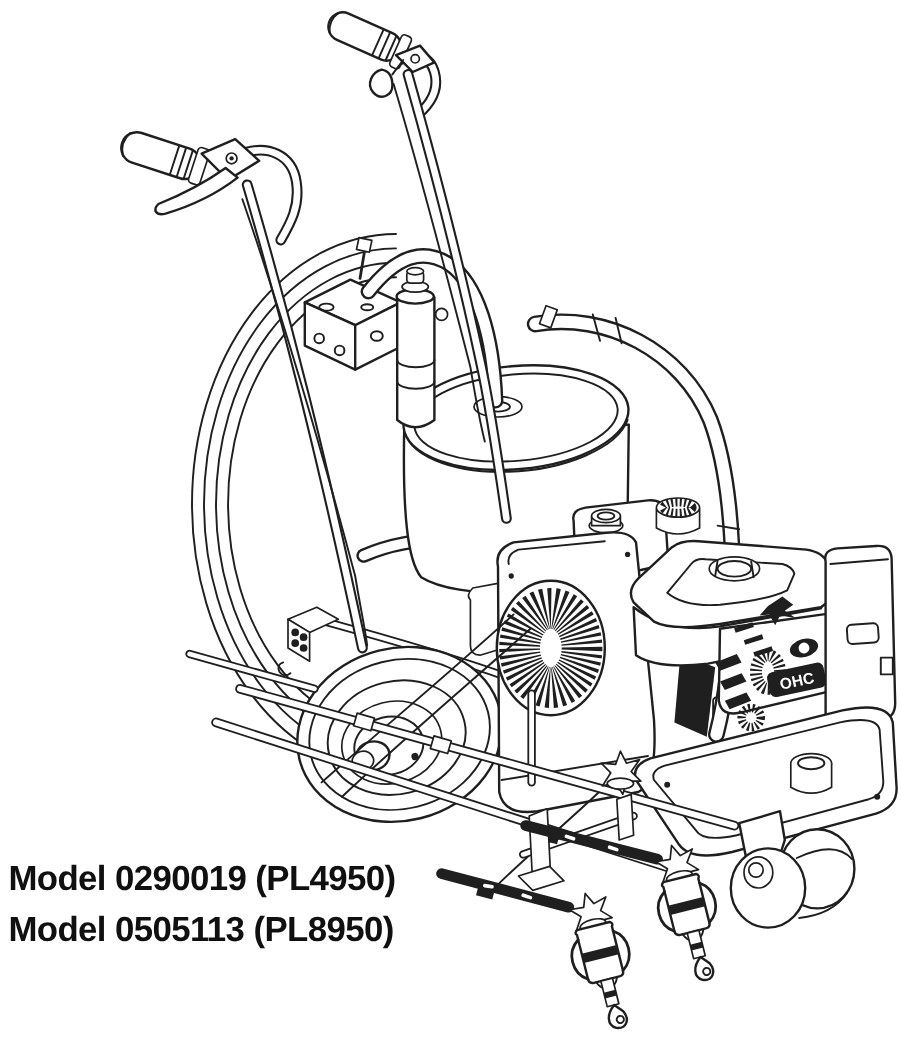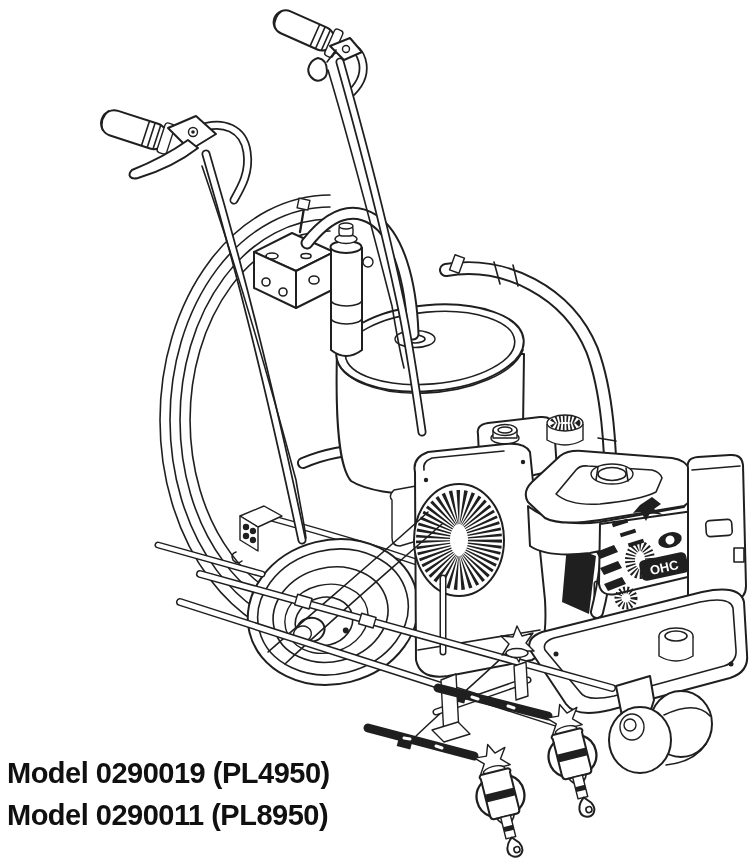--- a/index.html
+++ b/index.html
@@ -1,19 +1,19 @@
 <!DOCTYPE html>
 <html><head>
 <meta charset="utf-8">
 <style>
   html,body{margin:0;padding:0;background:#fff;}
   .page{position:relative;width:751px;height:868px;background:#fff;overflow:hidden;
         font-family:"Liberation Sans",sans-serif;}
   .art{position:absolute;left:0;top:0;}
-  .models{position:absolute;left:7px;top:752px;}
+  .models{position:absolute;left:7px;top:712px;}
   .model-line{font-weight:700;font-size:29px;line-height:42px;color:#101010;
               letter-spacing:-0.5px;white-space:nowrap;}
   
   .s  {fill:none;stroke:#1f1f1f;stroke-width:1.6;stroke-linecap:round;stroke-linejoin:round;}
   .s2 {fill:none;stroke:#1f1f1f;stroke-width:2.3;stroke-linecap:round;stroke-linejoin:round;}
   .w  {fill:#ffffff;stroke:#1f1f1f;stroke-width:2;stroke-linejoin:round;}
   .w1 {fill:#ffffff;stroke:#1f1f1f;stroke-width:1.4;stroke-linejoin:round;}
   .k  {fill:#1f1f1f;stroke:none;}
   .bo {fill:none;stroke:#1f1f1f;stroke-linecap:round;}
   .bi {fill:none;stroke:#ffffff;stroke-linecap:round;}
@@ -282,16 +282,16 @@
       <path class="w" d="M330,46 L350,38 L362,52 L344,60 Z"></path>
       <circle class="w1" cx="346" cy="49" r="3.5"></circle>
       <path class="w" d="M318,58 C310,60 305,70 311,77 C317,84 327,80 327,71 C327,64 324,59 318,58 Z"></path>
       <path class="s" d="M327,62 L336,50"></path>
     </g>
 
   </svg>
 
   <div class="models">
     <div class="model-line">Model 0290019 (PL4950)</div>
-    <div class="model-line">Model 0290011 (PL8950)</div>
+    <div class="model-line">Model 0505113 (PL8950)</div>
   </div>
 
 </div>
 
 </body></html>

